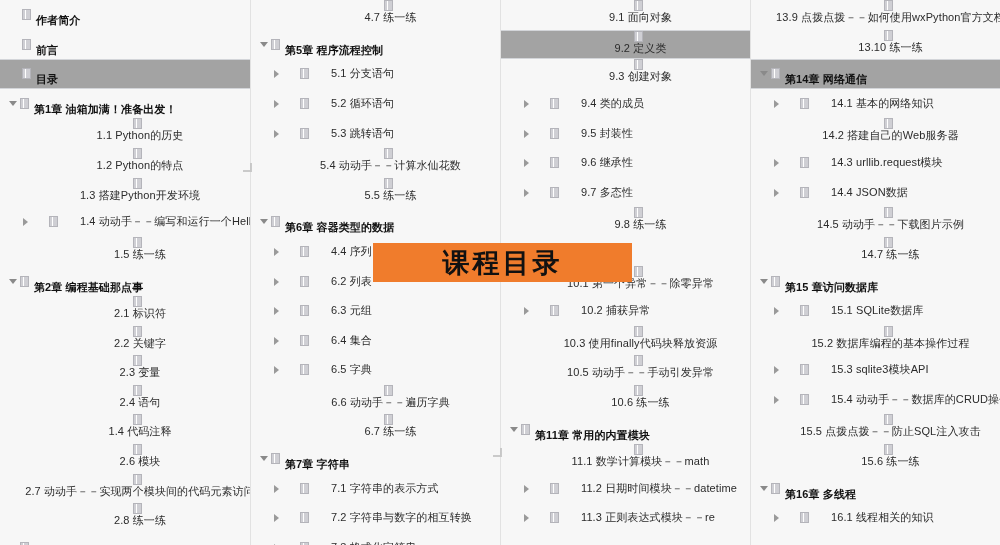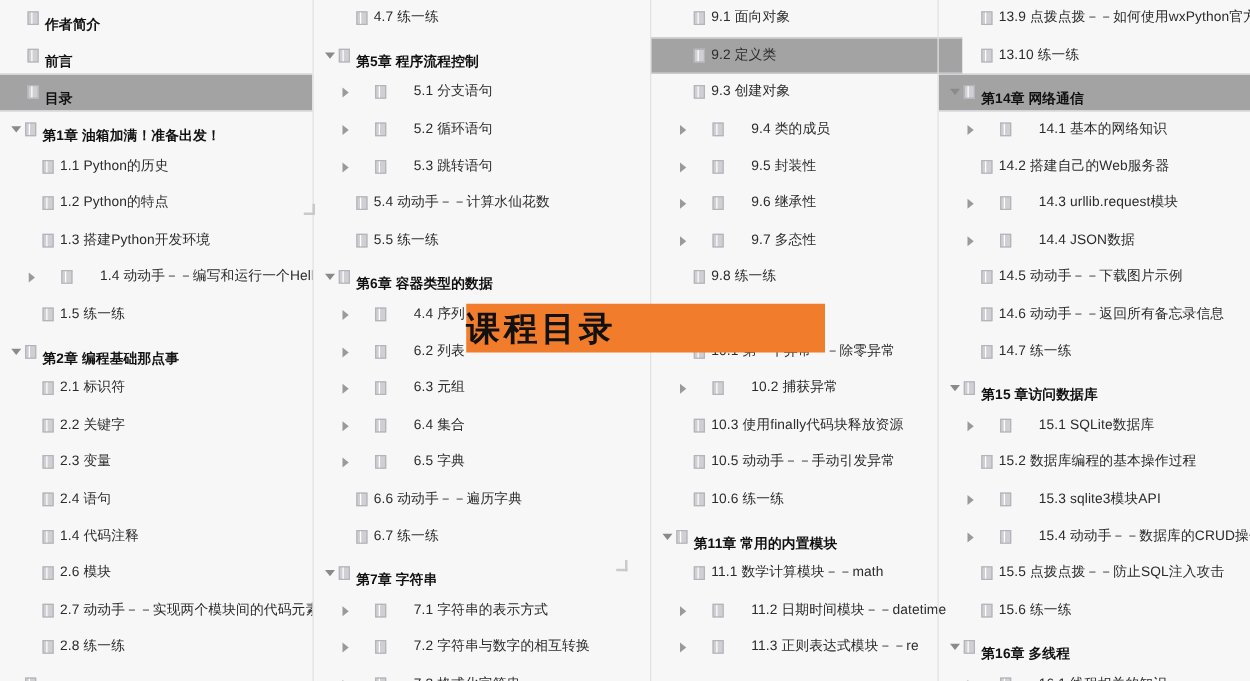--- a/index.html
+++ b/index.html
@@ -15,21 +15,21 @@
   .column{
     position:absolute;
     top:0;
     width:250px;
     height:545px;
     box-sizing:border-box;
     overflow:hidden;
   }
   .col-0{left:0;}
   .col-1{left:250px;border-left:1px solid #e2e2e2;}
-  .col-2{left:520px;border-left:1px solid #e2e2e2;}
+  .col-2{left:500px;border-left:1px solid #e2e2e2;}
   .col-3{left:750px;border-left:1px solid #e2e2e2;}
 
   .row{
     position:relative;
     height:29.6px;
     display:flex;
     align-items:center;
     box-sizing:border-box;
     white-space:nowrap;
     padding-right:4px;
@@ -78,29 +78,29 @@
     font-size:11px;
     color:#2b2b2b;
     letter-spacing:.1px;
     line-height:13px;
   }
   .chap .lbl{font-weight:bold;color:#111;margin-top:12px;}
 
   
   .lv0{padding-left:22px;}
   .lv0c{padding-left:8px;}
-  .lv1{padding-left:34px;}
+  .lv1{padding-left:34px;flex-direction:column;}
   .lv1t{padding-left:20px;gap:17px;}
 
   .banner{
     position:absolute;
     left:373px;top:243px;
-    width:287px;height:39px;
+    width:259px;height:39px;
     background:#f07c2c;
-    display:flex;align-items:center;
+    display:flex;align-items:center;justify-content:center;
     z-index:50;
   }
   .banner span{
     font-family:"DejaVu Sans","Liberation Sans",sans-serif;
     font-size:27px;
     font-weight:bold;
     color:#111;
     letter-spacing:3px;
   }
 
@@ -407,24 +407,20 @@
         <span class="tw right"></span>
         <span class="bi"></span>
         <span class="lbl">14.4  JSON数据</span>
       </div>
       <div class="row lv1">
         <span class="bi"></span>
         <span class="lbl">14.5  动动手－－下载图片示例</span>
       </div>
       <div class="row lv1">
         <span class="bi"></span>
-        <span class="lbl">14.6  动动手－－返回所有备忘录信息</span>
-      </div>
-      <div class="row lv1">
-        <span class="bi"></span>
         <span class="lbl">14.7  练一练</span>
       </div>
       <div class="row chap lv0c">
         <span class="tw down"></span>
         <span class="bi"></span>
         <span class="lbl">第15  章访问数据库</span>
       </div>
       <div class="row lv1t">
         <span class="tw right"></span>
         <span class="bi"></span>

